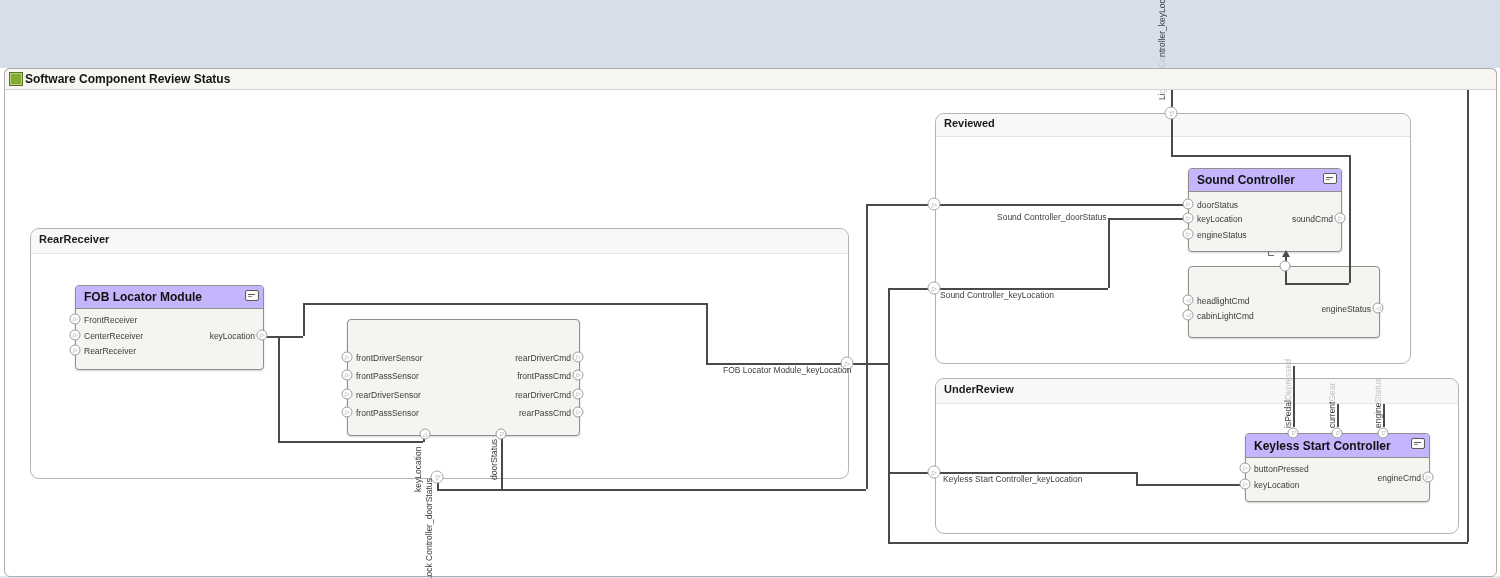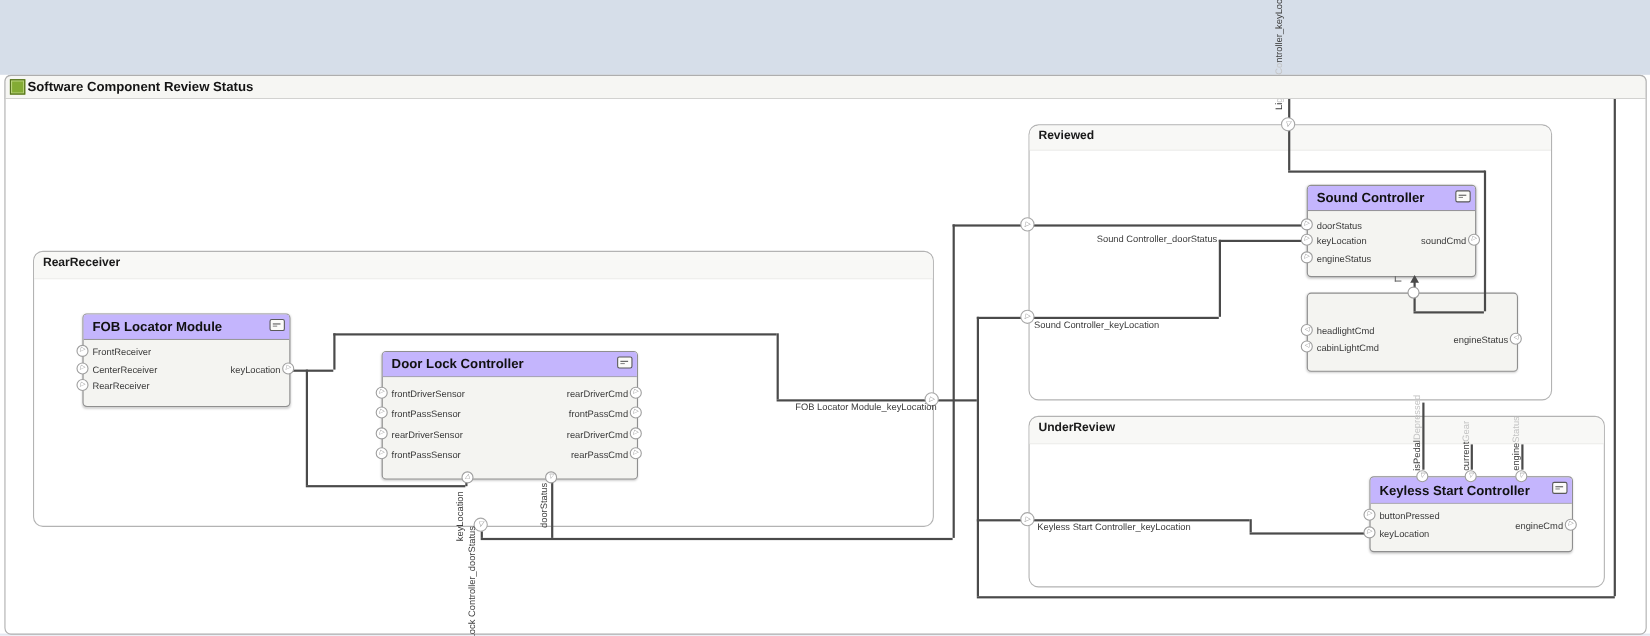--- a/index.html
+++ b/index.html
@@ -87,24 +87,20 @@
     <span class="blk-t">FOB Locator Module</span>
     <span class="badge"></span>
   </div>
   <span class="pl" style="top:34px">FrontReceiver</span>
   <span class="pl" style="top:50px">CenterReceiver</span>
   <span class="pl" style="top:65px">RearReceiver</span>
   <span class="pr" style="top:50px">keyLocation</span>
 </div>
 
 <div class="blk" style="left:347px;top:319px;width:231px;height:115px">
-  <div class="blk-h">
-    <span class="blk-t">Door Lock Controller</span>
-    <span class="badge"></span>
-  </div>
   <span class="pl" style="top:38px">frontDriverSensor</span>
   <span class="pl" style="top:56px">frontPassSensor</span>
   <span class="pl" style="top:75px">rearDriverSensor</span>
   <span class="pl" style="top:93px">frontPassSensor</span>
   <span class="pr" style="top:38px">rearDriverCmd</span>
   <span class="pr" style="top:56px">frontPassCmd</span>
   <span class="pr" style="top:75px">rearDriverCmd</span>
   <span class="pr" style="top:93px">rearPassCmd</span>
 </div>
 

